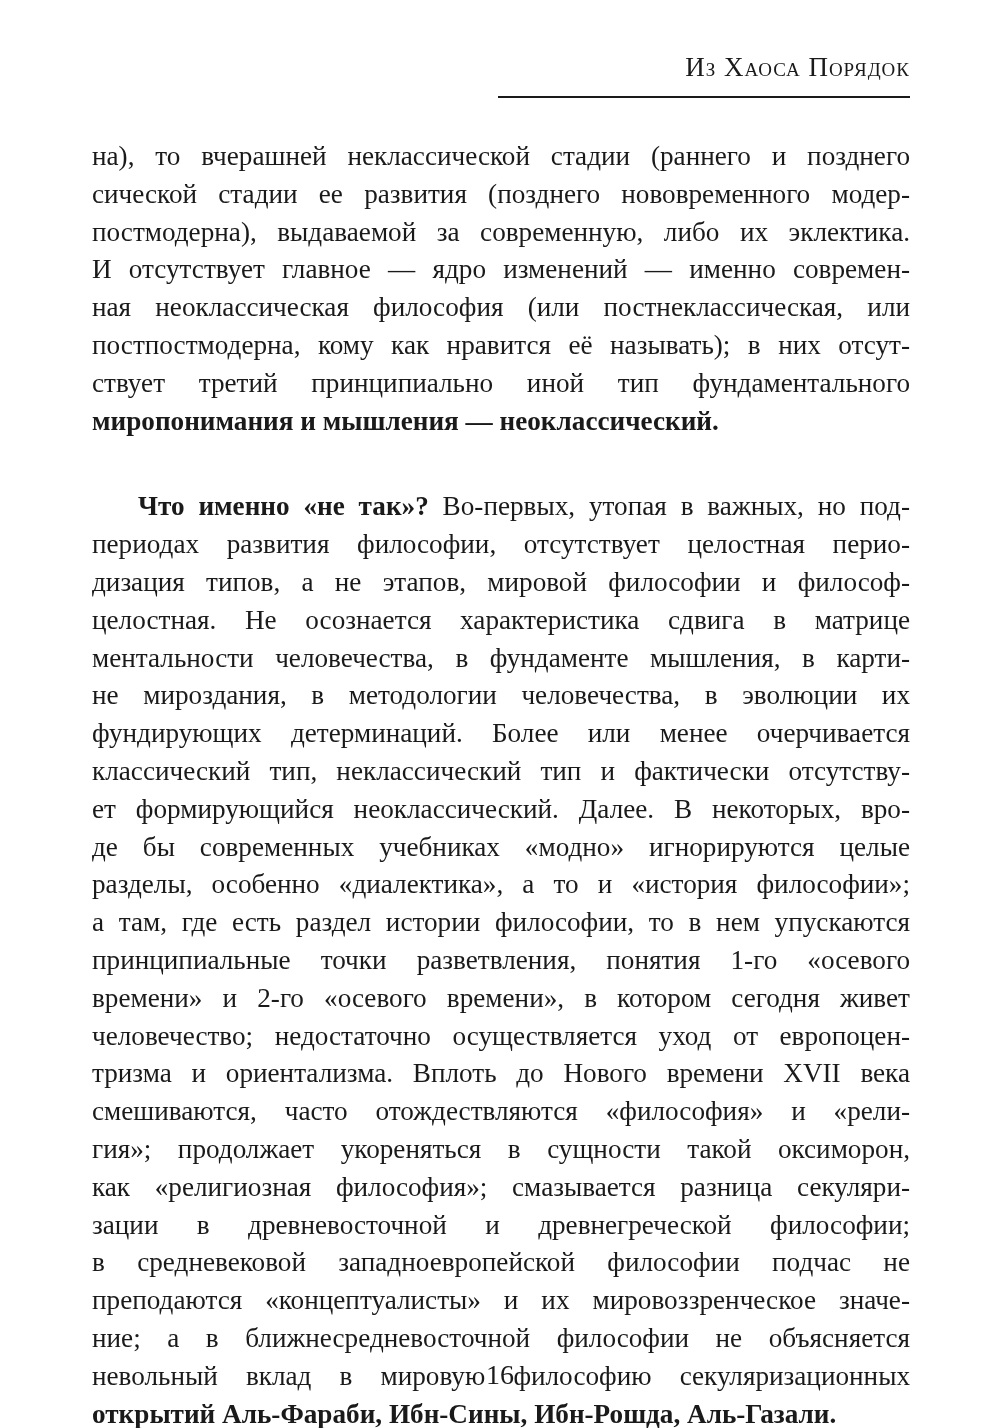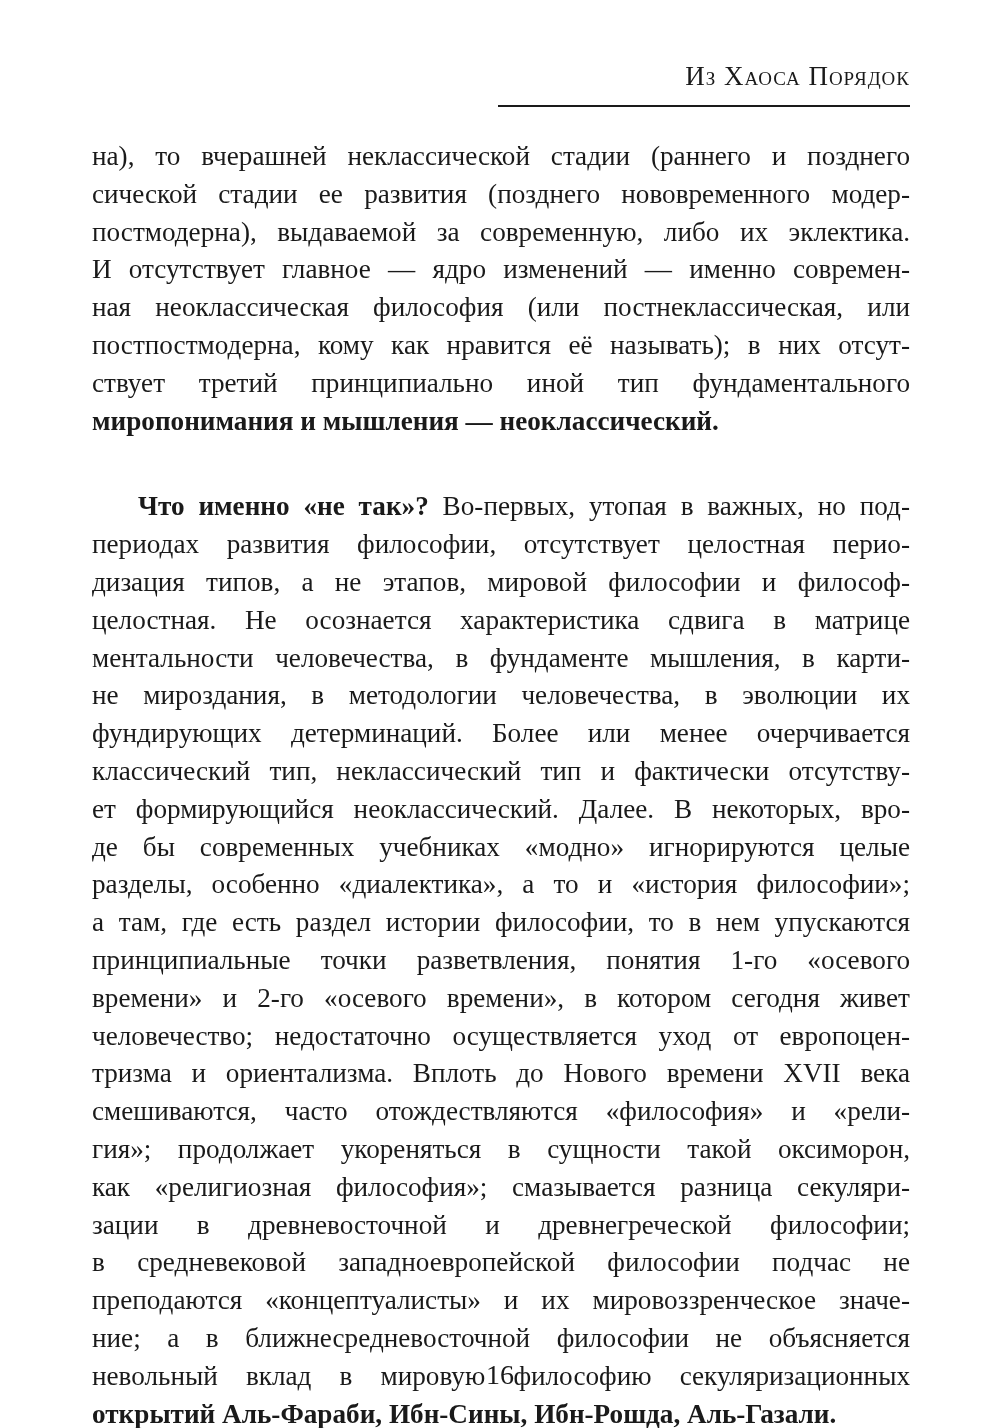--- a/index.html
+++ b/index.html
@@ -10,21 +10,21 @@
     body {
       width: 1000px;
       height: 1428px;
       position: relative;
       overflow: hidden;
       color: #1a1a1a;
       font-family: "Liberation Serif", "DejaVu Serif", serif;
     }
     .running-head {
       position: absolute;
-      top: 59px;
+      top: 50px;
       right: 90px;
       width: 412px;
       text-align: right;
     }
     .running-head-title {
       font-size: 27px;
       font-variant: small-caps;
       letter-spacing: 1px;
       line-height: 34px;
       padding-right: 0px;

